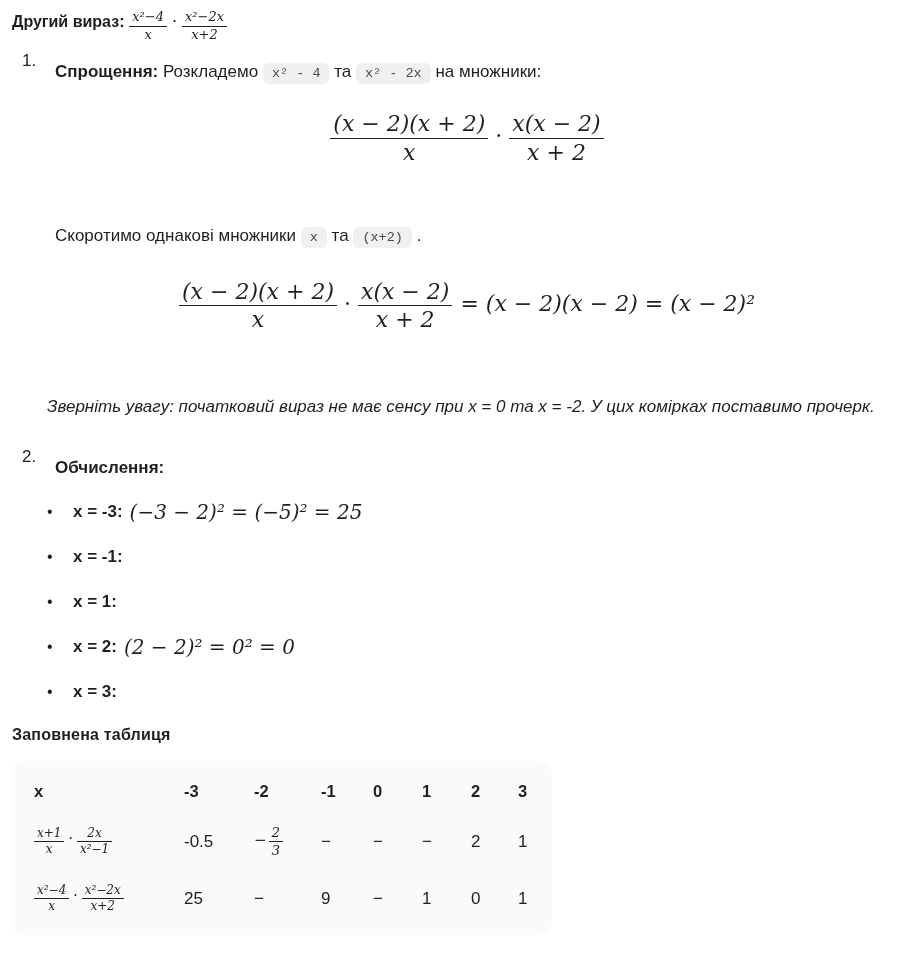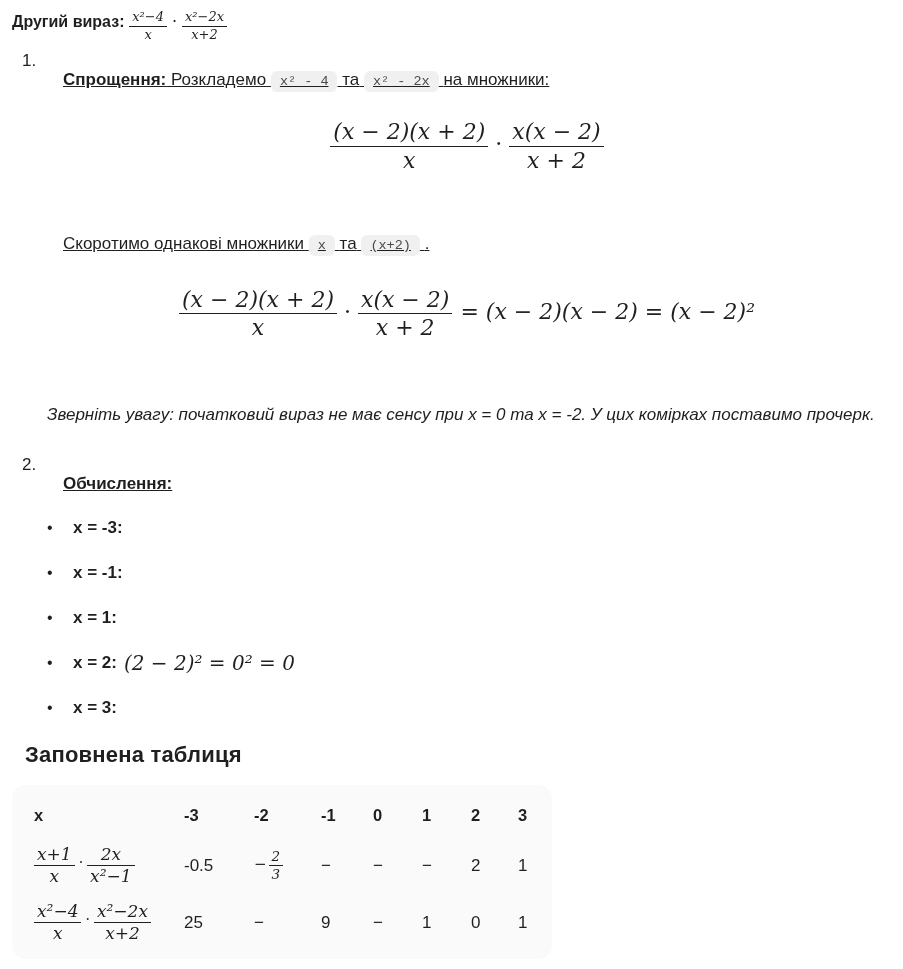--- a/index.html
+++ b/index.html
@@ -43,21 +43,21 @@
   .dm-tail { padding-left: 8px; }
 
   
   .intro { margin: 0 0 8px 0; }
   .intro b { font-size: 16px; }
 
   .olitem { display: flex; margin-top: 6px; }
   .olitem.second { margin-top: 24px; }
   .olnum { flex: none; width: 35px; padding-left: 10px; }
   .olbody { flex: 1; min-width: 0; }
-  .para { margin: 16px; line-height: 1.55; text-decoration: underline; }
+  .para { margin: 8px; line-height: 1.55; }
 
   code.chip {
     font-family: "Liberation Mono", monospace;
     font-style: normal;
     font-size: 13.5px;
     background: #f0f0f0;
     color: #474a4d;
     border-radius: 6px;
     padding: 3px 9px;
     white-space: nowrap;
@@ -70,40 +70,40 @@
     max-width: 835px;
   }
 
   .bullets { margin-top: 12px; }
   .bullet { display: flex; align-items: center; margin-top: 17px; min-height: 28px; }
   .bullet .marker { flex: none; width: 26px; font-size: 16px; }
   .bullet .blabel { font-weight: bold; padding-right: 7px; white-space: nowrap; }
   .bullet .bmath { font-size: 20px; white-space: nowrap; }
 
   .table-heading {
-    margin: 20px 0 0 13px;
-    font-size: 22px;
+    margin: 20px 0 0 0;
+    font-size: 16px;
     font-weight: bold;
     letter-spacing: 0.2px;
   }
 
   
   .table-card {
     margin-top: 17px;
     width: 540px;
     background: #fafafa;
     border-radius: 14px;
     padding: 8px 6px 8px 22px;
   }
   table { border-collapse: collapse; table-layout: fixed; width: 100%; }
   th, td { text-align: left; font-weight: normal; vertical-align: middle; padding: 0; }
   thead th { height: 44px; font-weight: bold; font-size: 16.5px; }
   tbody td { height: 57px; font-size: 17px; }
   .expr-math { font-size: 14px; white-space: nowrap; }
-  .expr-math .frac { font-size: 17px; vertical-align: -0.9em; }
+  .expr-math .frac { font-size: 12px; vertical-align: -0.9em; }
   .expr-math .mdot { padding: 0 4px; }
   .cell-frac { font-size: 15px; white-space: nowrap; }
   .cell-frac .frac { font-size: 13.5px; vertical-align: -0.8em; }
 </style>
 </head>
 <body>
 
 <div class="page">
 
   <p class="intro">
@@ -149,20 +149,21 @@
     <span class="olnum">2.</span>
     <div class="olbody">
       <p class="para">
         <b>Обчислення:</b>
       </p>
 
       <div class="bullets">
         <div class="bullet">
           <span class="marker">•</span>
           <span class="blabel">x = -3:</span>
+          <span class="math bmath">(−3 − 2)² = (−5)² = 25</span>
         </div>
         <div class="bullet">
           <span class="marker">•</span>
           <span class="blabel">x = -1:</span>
         </div>
         <div class="bullet">
           <span class="marker">•</span>
           <span class="blabel">x = 1:</span>
         </div>
         <div class="bullet">

